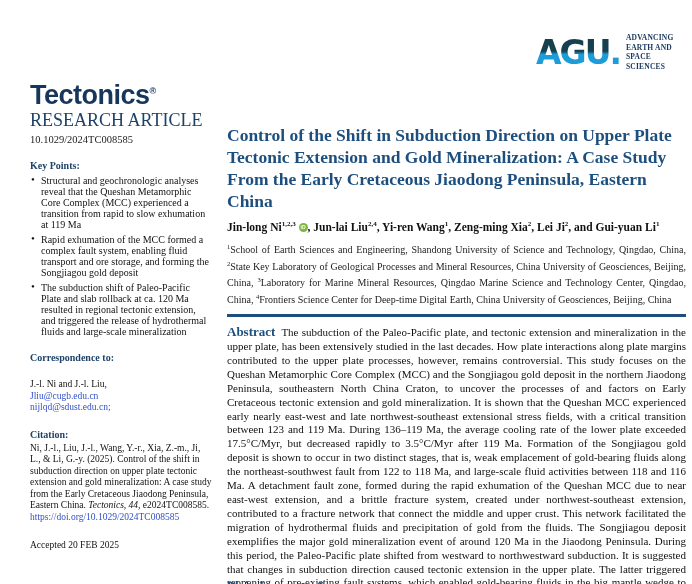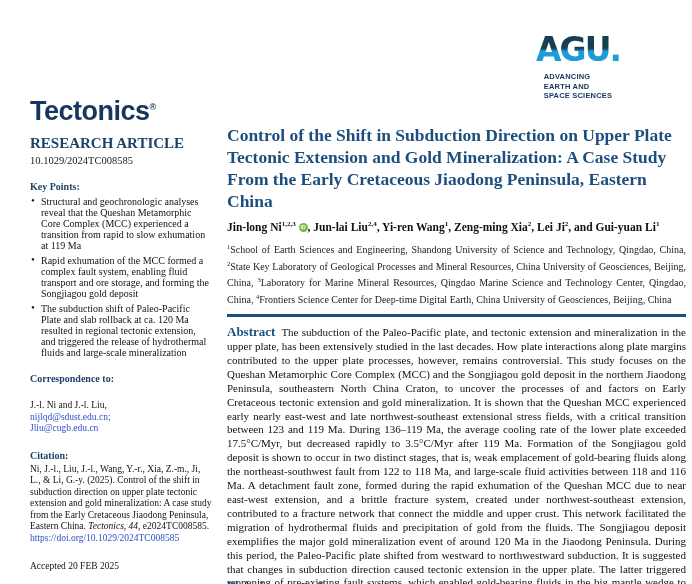--- a/index.html
+++ b/index.html
@@ -5,45 +5,45 @@
   html,body{margin:0;padding:0;background:#ffffff;}
   #page{
     position:relative;
     width:692px;height:584px;
     background:#ffffff;
     overflow:hidden;
     font-family:"Liberation Serif", serif;
     color:#111111;
   }
   
-  .agu{position:absolute;top:33px;left:536px;display:flex;align-items:center;gap:6px;flex-direction:column;}
+  .agu{position:absolute;top:33px;left:536px;display:flex;align-items:center;gap:6px;}
   .agu-letters{
     font-family:"DejaVu Sans", sans-serif;
     font-weight:bold;
     font-size:33px;line-height:33px;
     letter-spacing:-2px;
     background:linear-gradient(180deg,#164050 0%,#164050 46%,#1e9cd8 56%,#1e9cd8 100%);
     -webkit-background-clip:text;background-clip:text;
     color:transparent;
   }
   .agu-tagline{display:flex;flex-direction:column;justify-content:center;}
   .agu-tagline div{
-    font-family:Liberation Sans, sans-serif;
+    font-family:Liberation Serif, serif;
     font-weight:bold;font-size:7.5px;line-height:9.5px;
     color:#16365c;letter-spacing:.2px;
   }
   
-  .sidebar{position:absolute;left:30px;top:92px;width:182px;}
+  .sidebar{position:absolute;left:30px;top:76px;width:182px;}
   .journal-logo{
     font-family:"Liberation Sans", sans-serif;
     font-weight:bold;font-size:27px;line-height:30px;
     color:#16365c;letter-spacing:-.5px;
   }
   .journal-logo sup{font-size:9px;}
-  .article-type{margin-top:9px;font-weight:bold;font-size:15px;color:#1d4268;}
+  .article-type{font-weight:normal;font-size:18px;color:#1d4268;}
   .doi{margin-top:3px;font-size:10.5px;color:#222;}
   .side-head{margin-top:15px;font-weight:bold;font-size:10px;color:#1d4268;}
   .kp-list{margin:4px 0 0 0;padding:0 0 0 11px;list-style:none;}
   .kp-list li{
     position:relative;font-size:10px;line-height:11px;color:#111;
     margin-bottom:4px;
   }
   .kp-list li::before{
     content:"\2022";position:absolute;left:-10px;top:-1px;font-size:11px;color:#111;
   }
@@ -98,22 +98,22 @@
 
     <div class="side-head">Key Points:</div>
     <ul class="kp-list">
         <li>Structural and geochronologic analyses reveal that the Queshan Metamorphic Core Complex (MCC) experienced a transition from rapid to slow exhumation at 119 Ma</li>
         <li>Rapid exhumation of the MCC formed a complex fault system, enabling fluid transport and ore storage, and forming the Songjiagou gold deposit</li>
         <li>The subduction shift of Paleo-Pacific Plate and slab rollback at ca. 120 Ma resulted in regional tectonic extension, and triggered the release of hydrothermal fluids and large-scale mineralization</li>
       </ul>
 
     <div class="side-head">Correspondence to:</div>
     <div class="side-text">J.-l. Ni and J.-l. Liu,</div>
+    <div class="side-text" style="margin-top:0;"><span class="link">Jliu@cugb.edu.cn</span></div>
     <div class="side-text" style="margin-top:0;"><span class="link">nijlqd@sdust.edu.cn;</span></div>
-    <div class="side-text" style="margin-top:0;"><span class="link">Jliu@cugb.edu.cn</span></div>
 
     <div class="side-head">Citation:</div>
     <div class="cit-text">Ni, J.-l., Liu, J.-l., Wang, Y.-r., Xia, Z.-m., Ji, L., &amp; Li, G.-y. (2025). Control of the shift in subduction direction on upper plate tectonic extension and gold mineralization: A case study from the Early Cretaceous Jiaodong Peninsula, Eastern China. <i>Tectonics, 44,</i> e2024TC008585. <span class="link">https://doi.org/10.1029/2024TC008585</span></div>
 
     <div class="dates">
       <div>Accepted 20 FEB 2025</div>
     </div>
   </div>
 
   <div class="main">

